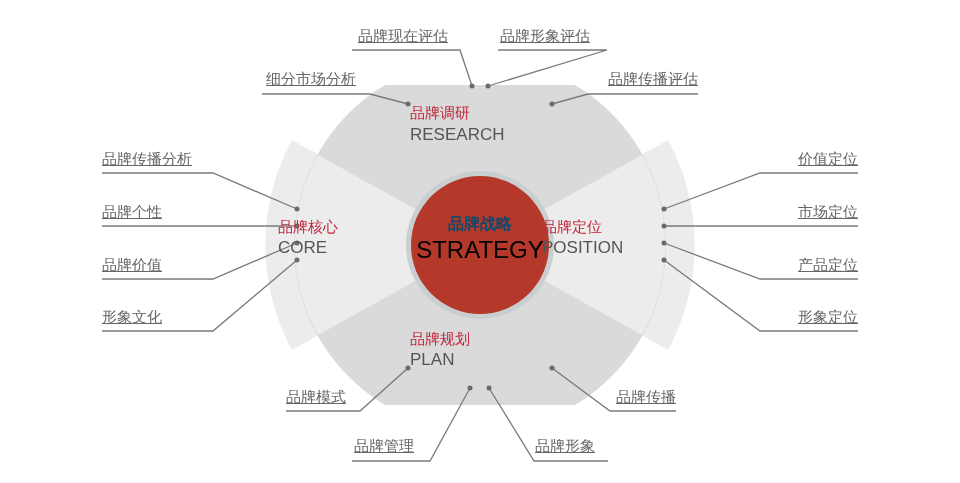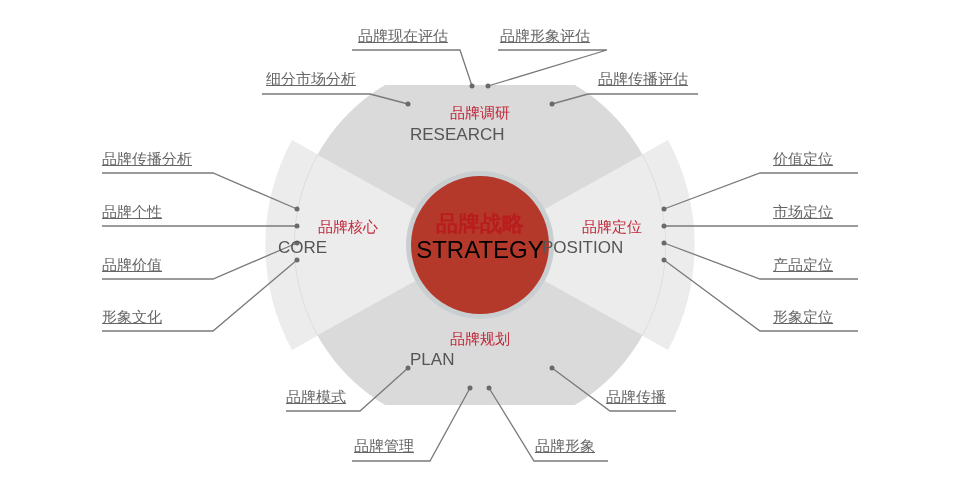--- a/index.html
+++ b/index.html
@@ -1,22 +1,22 @@
 <!DOCTYPE html>
 <html><head>
 <meta charset="utf-8">
 <style>
   html,body{margin:0;padding:0;background:#ffffff;}
   body{width:960px;height:483px;position:relative;overflow:hidden;font-family:"DejaVu Sans","Liberation Sans",sans-serif;}
   #diagram{position:absolute;left:0;top:0;width:960px;height:483px;}
   .lbl{position:absolute;font-size:15px;color:#666;white-space:nowrap;line-height:18px;text-decoration:underline;}
-  .lbl.r{text-align:center;}
-  .seg-cn{position:absolute;font-size:15px;color:#c0283a;text-align:center;width:140px;line-height:18px;}
+  .lbl.r{text-align:right;}
+  .seg-cn{position:absolute;font-size:15px;color:#c0283a;text-align:left;width:140px;line-height:18px;}
   .seg-en{position:absolute;font-size:17px;color:#555;width:140px;line-height:20px;font-family:"Liberation Sans","DejaVu Sans",sans-serif;}
-  .core-cn{position:absolute;left:400px;top:212px;width:160px;text-align:center;color:#b91c1c;font-size:22px;font-weight:bold;line-height:24px;}
+  .core-cn{position:absolute;left:400px;top:212px;width:160px;text-align:center;color:#0c4a6e;font-size:16px;font-weight:bold;line-height:24px;}
   .core-en{position:absolute;left:400px;top:236px;width:160px;text-align:center;color:#000000;font-size:24px;font-weight:normal;line-height:28px;font-family:"Liberation Sans","DejaVu Sans",sans-serif;}
 </style>
 </head>
 <body>
 
 <div id="diagram">
   <svg width="960" height="483" viewBox="0 0 960 483" style="position:absolute;left:0;top:0">
     <defs>
       <clipPath id="diskclip">
           <rect x="200" y="85" width="560" height="320"></rect>

